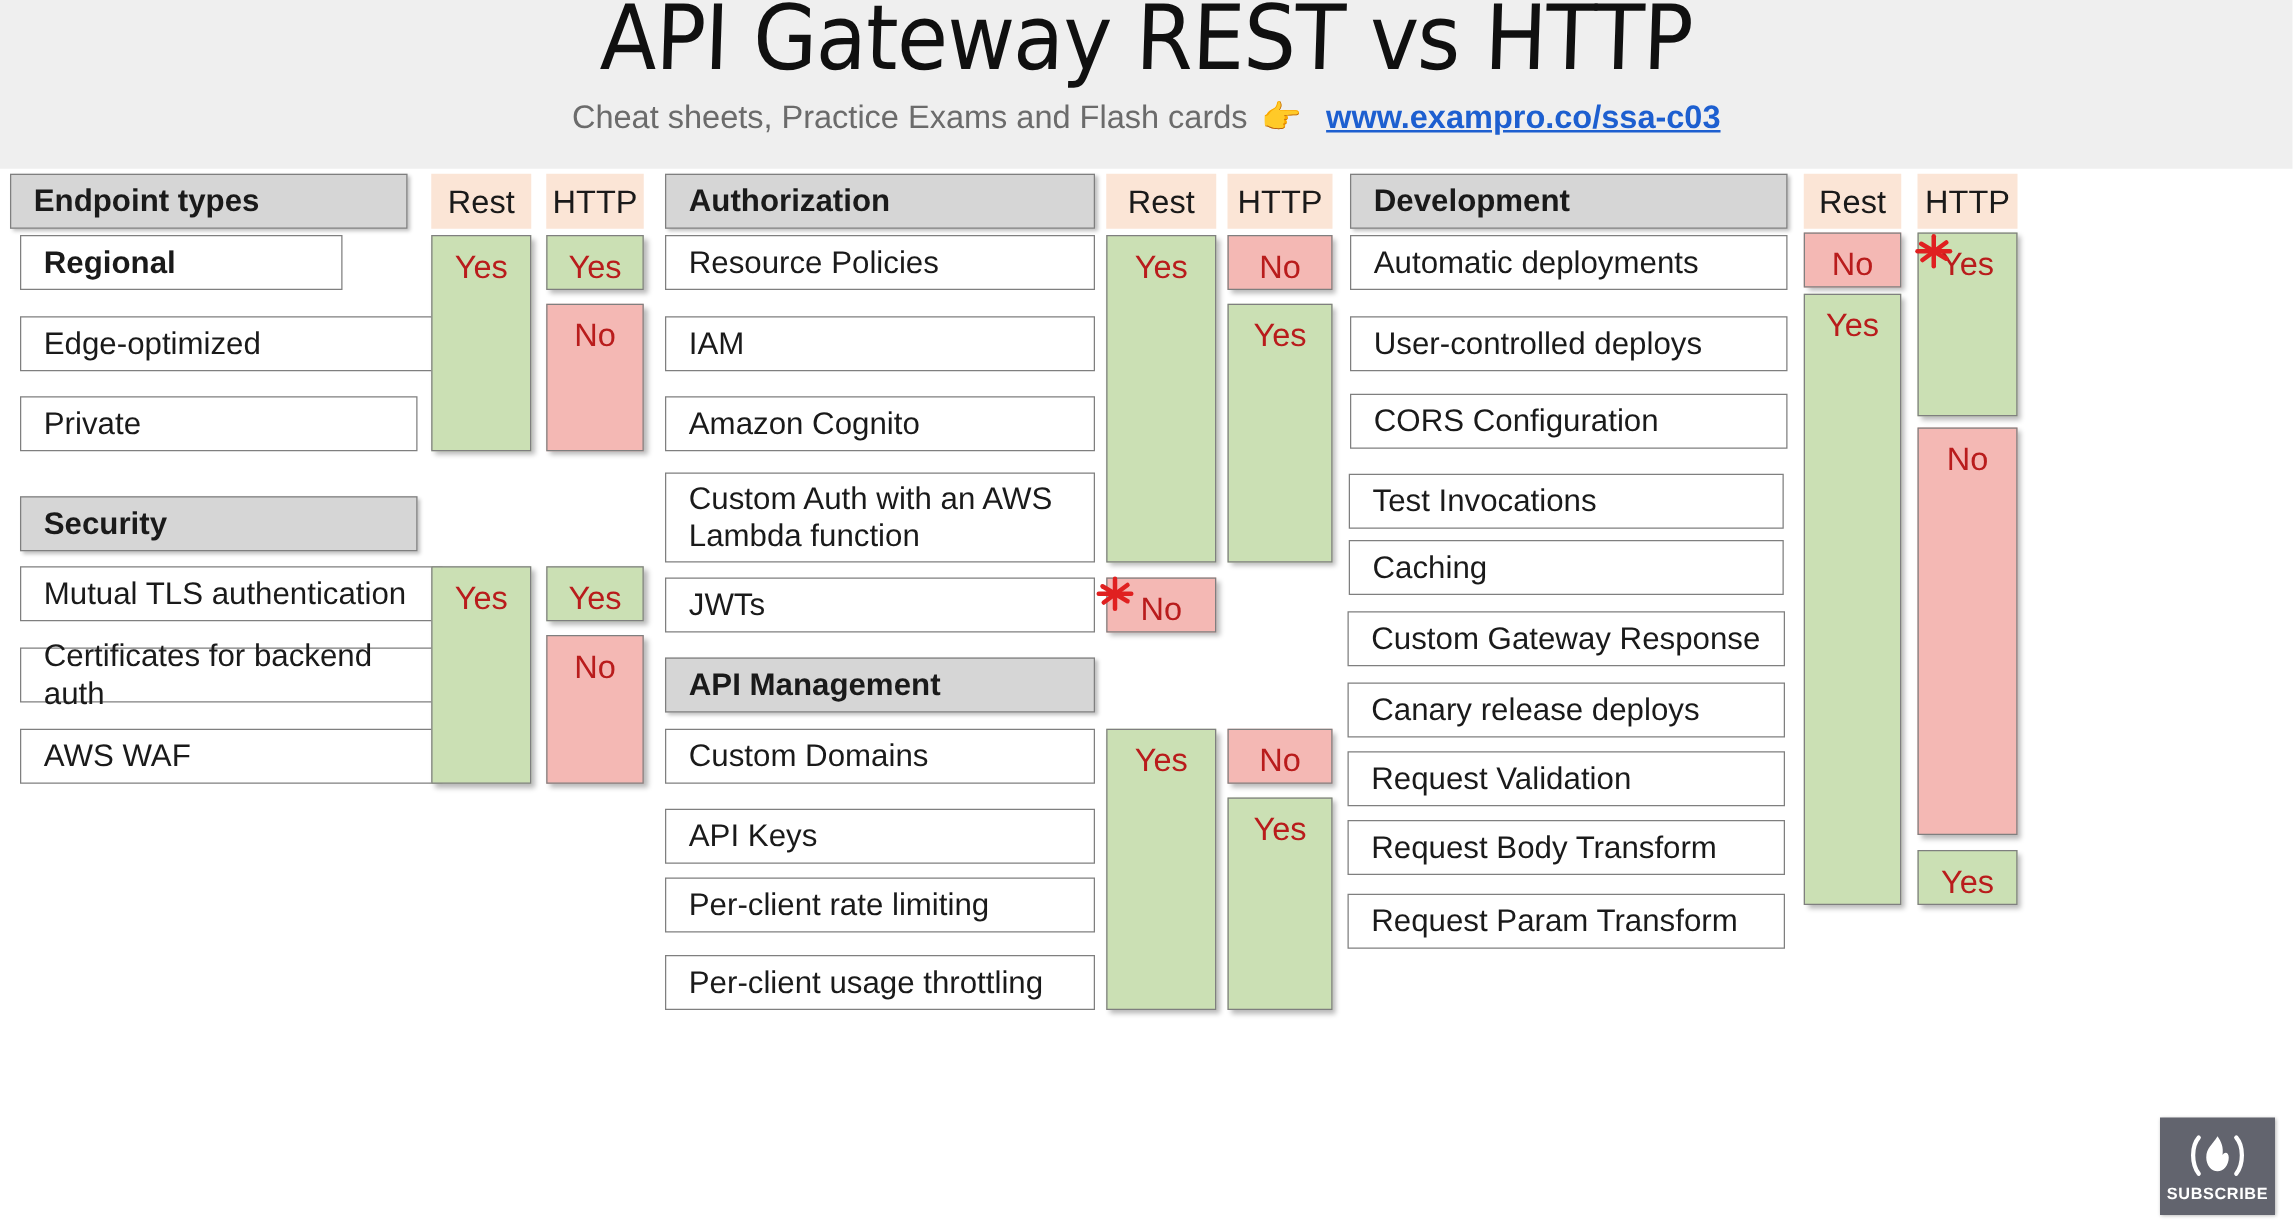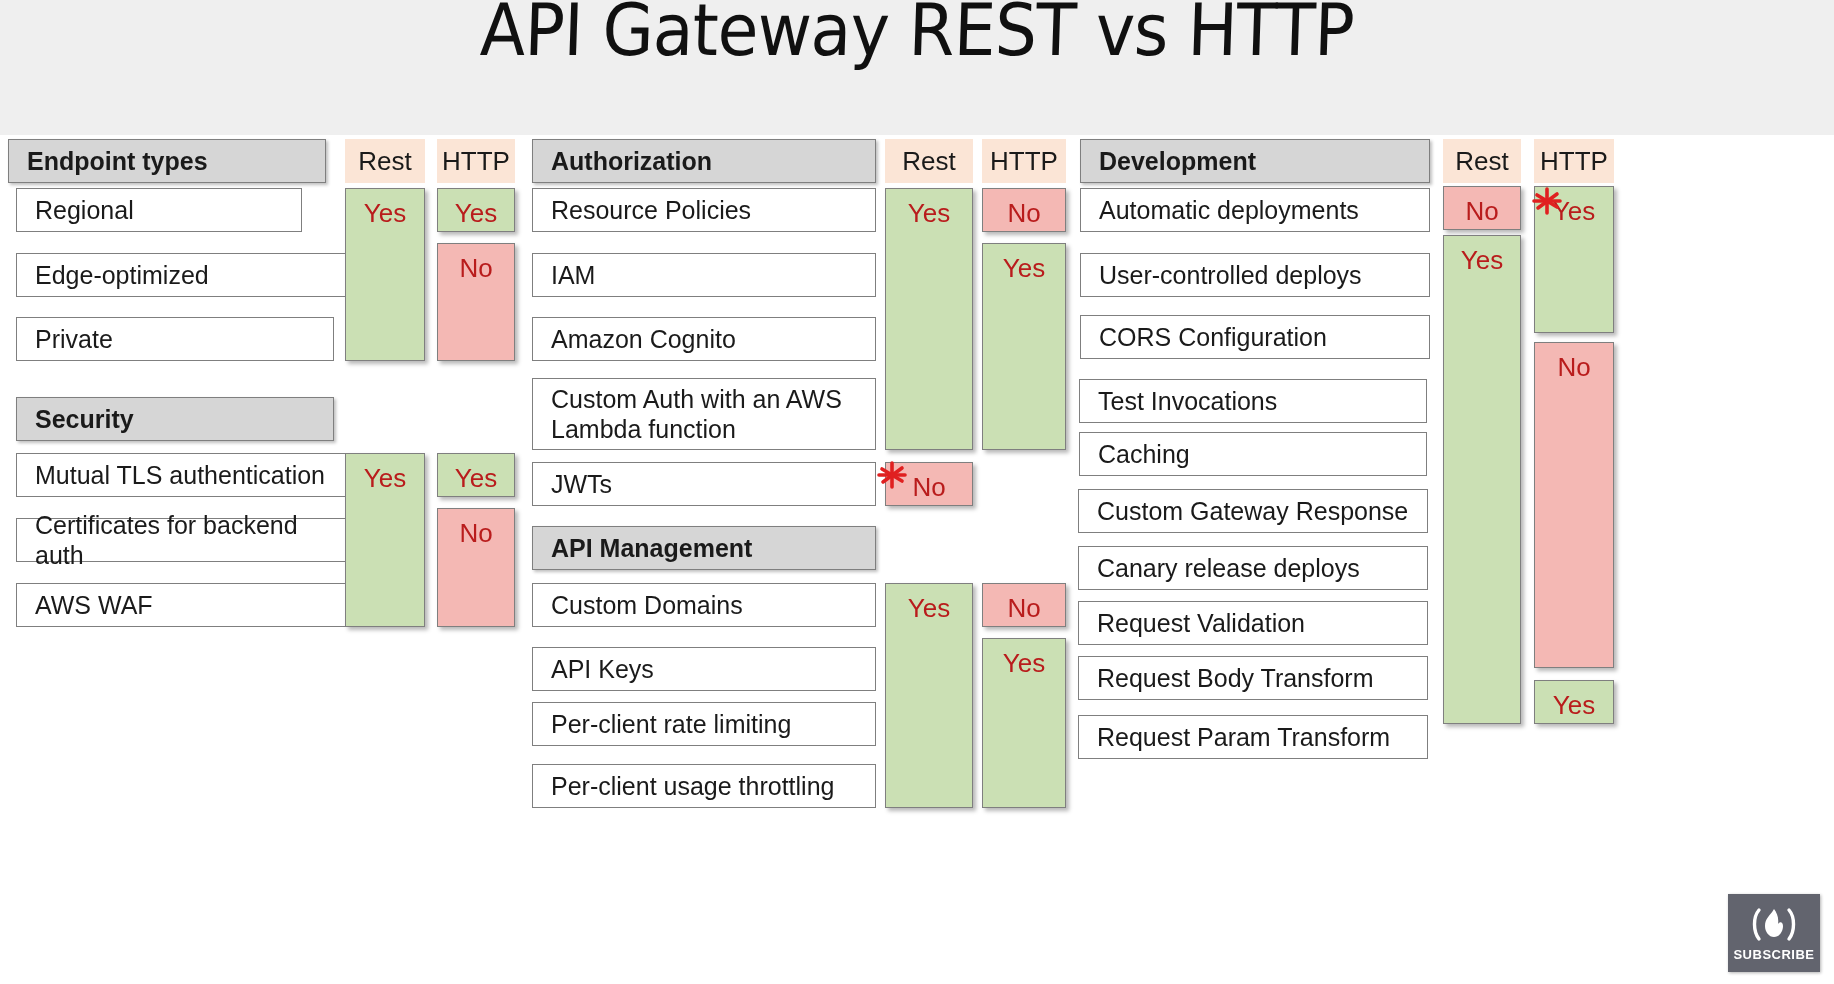--- a/index.html
+++ b/index.html
@@ -102,28 +102,33 @@
   .subscribe .sub-label{
     color:#ffffff;font-size:13px;font-weight:bold;letter-spacing:.5px;
     margin-top:1px;
   }
 </style>
 </head>
 <body>
 
 <div class="banner">
   <div class="title">API Gateway REST vs HTTP</div>
+  <div class="subtitle">
+    <span>Cheat sheets, Practice Exams and Flash cards</span>
+    <span class="hand">👉</span>
+    <span class="url">www.exampro.co/ssa-c03</span>
+  </div>
 </div>
 
 <div class="board">
 
   <div class="col col-a">
 
     <div class="cell sec-head" style="left:8px;top:4px;width:318px;height:44px;">Endpoint types</div>
-    <div class="cell row-item" style="left:16px;top:53px;width:286px;height:44px;">Regional</div>
+    <div class="cell row-item" style="left:16px;top:53px;width:258px;height:44px;font-weight:bold;">Regional</div>
     <div class="cell row-item" style="left:16px;top:118px;width:366px;height:44px;">Edge-optimized</div>
     <div class="cell row-item" style="left:16px;top:182px;width:318px;height:44px;">Private</div>
 
     <div class="cell sec-head" style="left:16px;top:262px;width:318px;height:44px;text-align:center;">Security</div>
     <div class="cell row-item" style="left:16px;top:318px;width:338px;height:44px;">Mutual TLS authentication</div>
     <div class="cell row-item" style="left:16px;top:383px;width:338px;height:44px;">Certificates for backend auth</div>
     <div class="cell row-item" style="left:16px;top:448px;width:338px;height:44px;">AWS WAF</div>
 
     <div class="cell hdr" style="left:345px;top:4px;width:80px;height:44px;">Rest</div>
     <div class="cell hdr" style="left:437px;top:4px;width:78px;height:44px;">HTTP</div>

